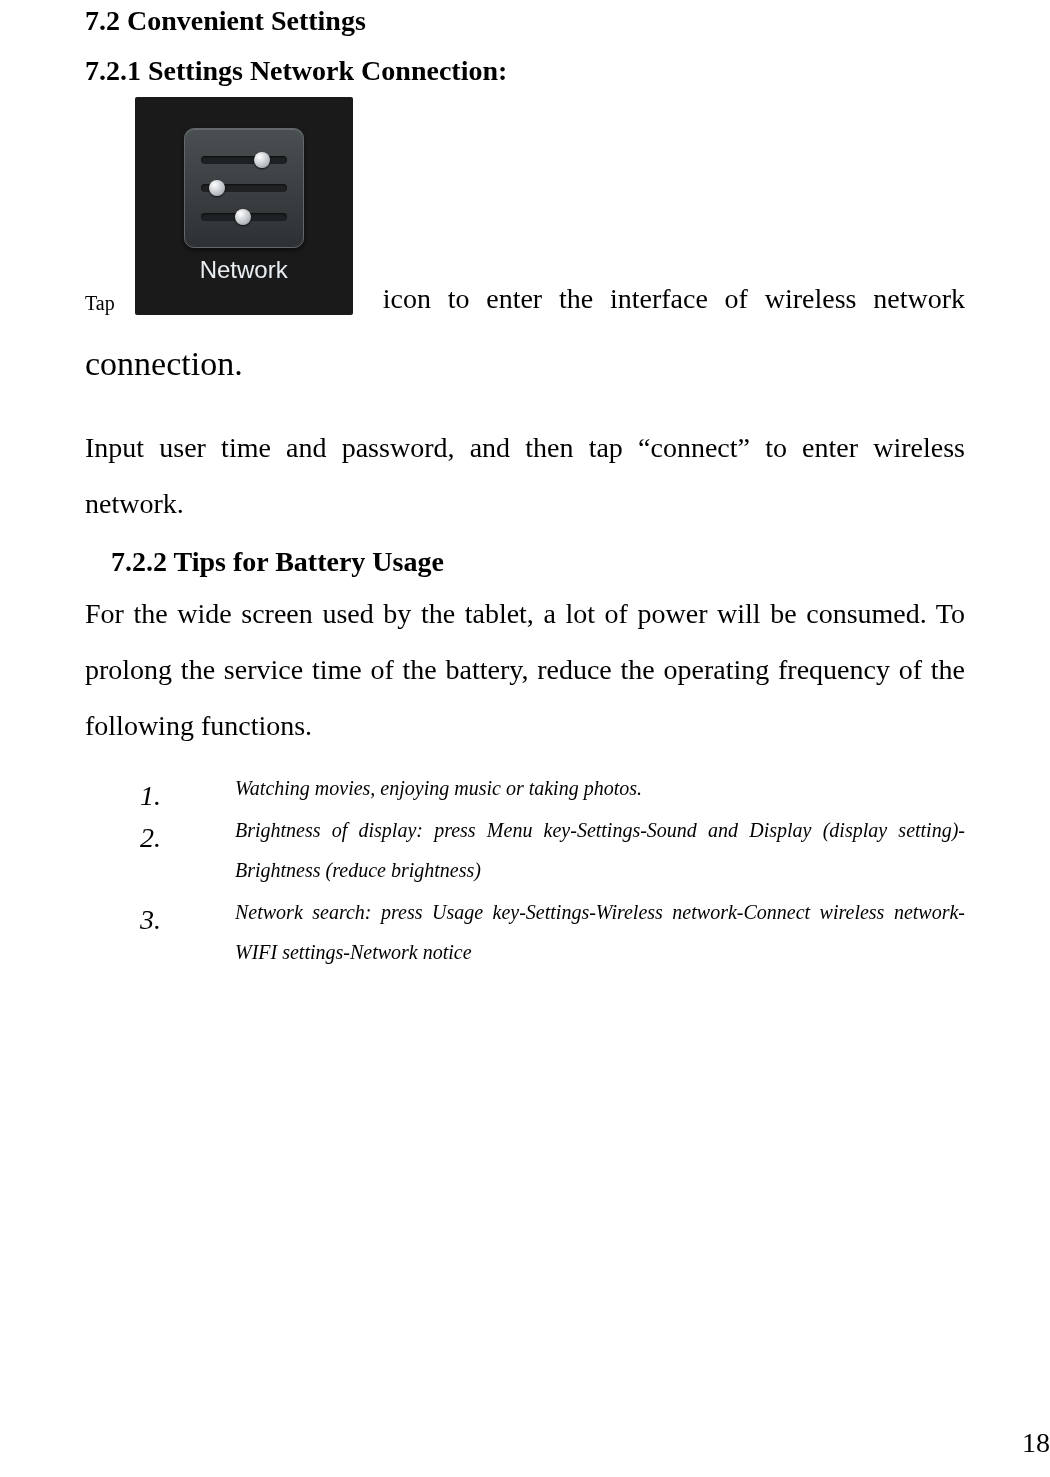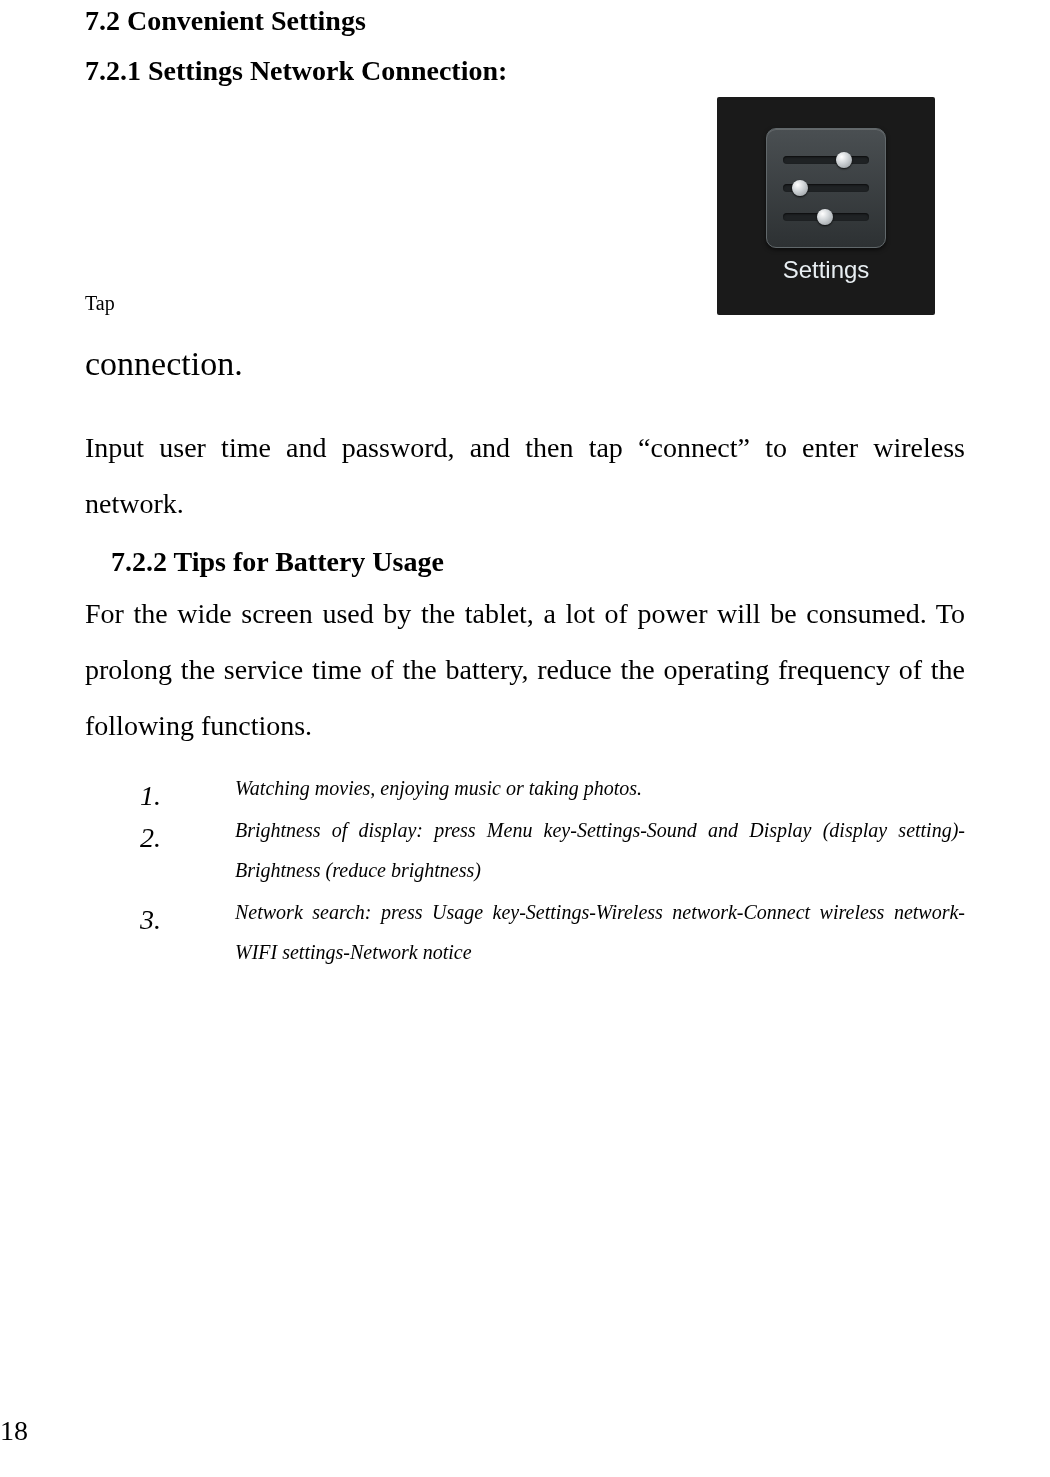--- a/index.html
+++ b/index.html
@@ -132,24 +132,24 @@
     }
     ol.tips-list > li::before {
       content: counter(tip) ".";
       position: absolute;
       left: 0;
       top: 0;
       font-size: 28px;
     }
     .page-number {
       position: absolute;
-      bottom: 30px;
+      bottom: 18px;
       left: 0;
       right: 0;
-      text-align: left;
+      text-align: right;
       font-size: 28px;
     }
     .connection-word {
       font-size: 34px;
       line-height: 1.8;
       margin-bottom: 26px;
     }
   </style>
 </head>
 <body>
@@ -166,23 +166,24 @@
       <span class="slider-row">
           <span class="slider-knob"></span>
         </span>
       <span class="slider-row">
           <span class="slider-knob"></span>
         </span>
       <span class="slider-row">
           <span class="slider-knob"></span>
         </span>
     </span>
-    <span class="settings-label">Settings</span>
+    <span class="settings-label">Network</span>
   </span>
 
+  <span class="tap-rest">icon  to  enter  the  interface  of  wireless  network</span>
 </div>
 
 <p class="connection-word">connection.</p>
 
 <p class="para">Input user time and password, and then tap “connect” to enter wireless network.</p>
 
 <h3 class="heading-3">7.2.2 Tips for Battery Usage</h3>
 
 <p class="para para-justify-full">For the wide screen used by the tablet, a lot of power will be consumed. To prolong the service time of the battery, reduce the operating frequency of the following functions.</p>
 

